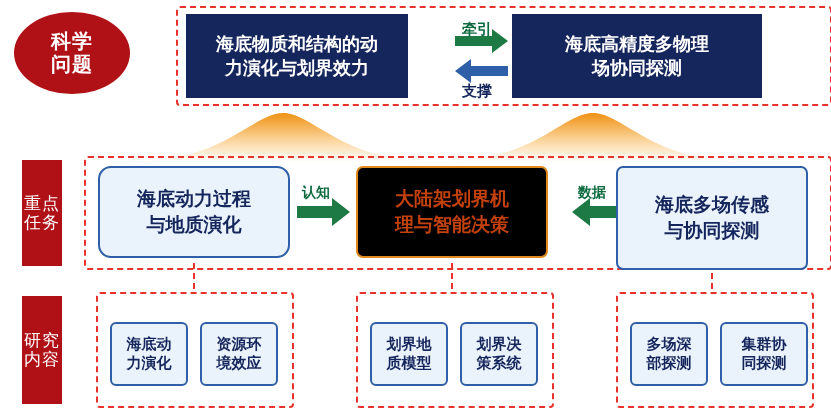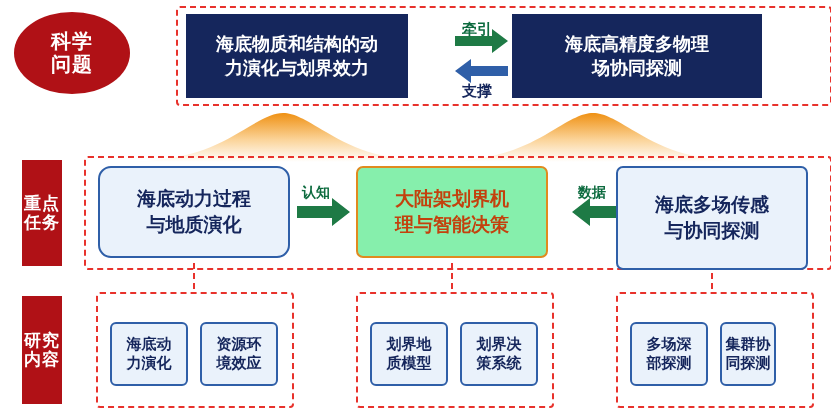--- a/index.html
+++ b/index.html
@@ -24,21 +24,21 @@
     text-align:center;
     font-weight:bold;
     line-height:1.15;
     letter-spacing:1px;
   }
 
   
   .vbar{
     background:#b01116;
     color:#ffffff;
-    font-weight:bold;
+    font-weight:normal;
     display:flex;align-items:center;justify-content:center;
     text-align:center;
     line-height:1.12;
     letter-spacing:1px;
   }
   .vbar span{display:block;}
 
   
   .dashed{
     border:2px dashed #e8322c;
@@ -66,21 +66,21 @@
     font-weight:bold;
     line-height:1.35;
     padding:3px 6px;
   }
   .task-blue{
     background:#eaf2fb;
     border:2px solid #2f5fa8;
     color:#15265c;
   }
   .task-orange{
-    background:#86efac;
+    background:#000000;
     border:2px solid #e08a1e;
     color:#c3410d;
     font-family:Liberation Serif, serif;
   }
 
   
   .smallbox{
     background:#eaf2fb;
     border:2px solid #2f5fa8;
     border-radius:6px;
@@ -240,20 +240,20 @@
     </div>
   </div>
 
   <div class="abs dashed" style="left:616px;top:292px;width:198px;height:116px;"></div>
   <div class="abs smallbox" style="left:630px;top:322px;width:78px;height:64px;font-size:15px;">
     <div>
       <div>多场深</div>
       <div>部探测</div>
     </div>
   </div>
-  <div class="abs smallbox" style="left:720px;top:322px;width:56px;height:64px;font-size:15px;">
+  <div class="abs smallbox" style="left:720px;top:322px;width:88px;height:64px;font-size:15px;">
     <div>
       <div>集群协</div>
       <div>同探测</div>
     </div>
   </div>
 
 </div>
 
 </body></html>

